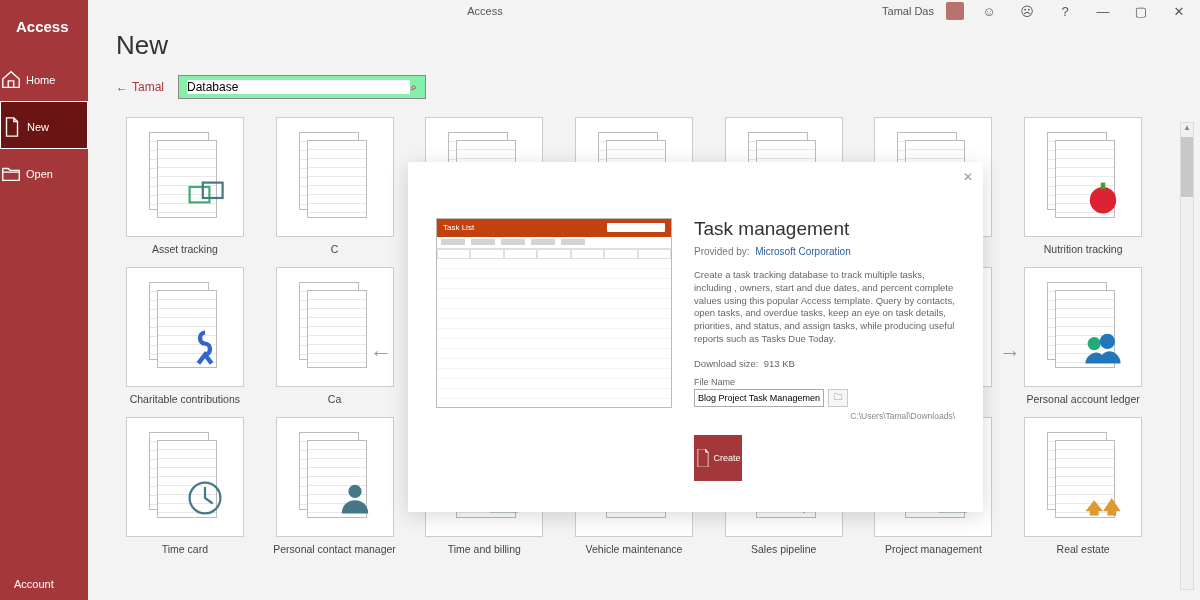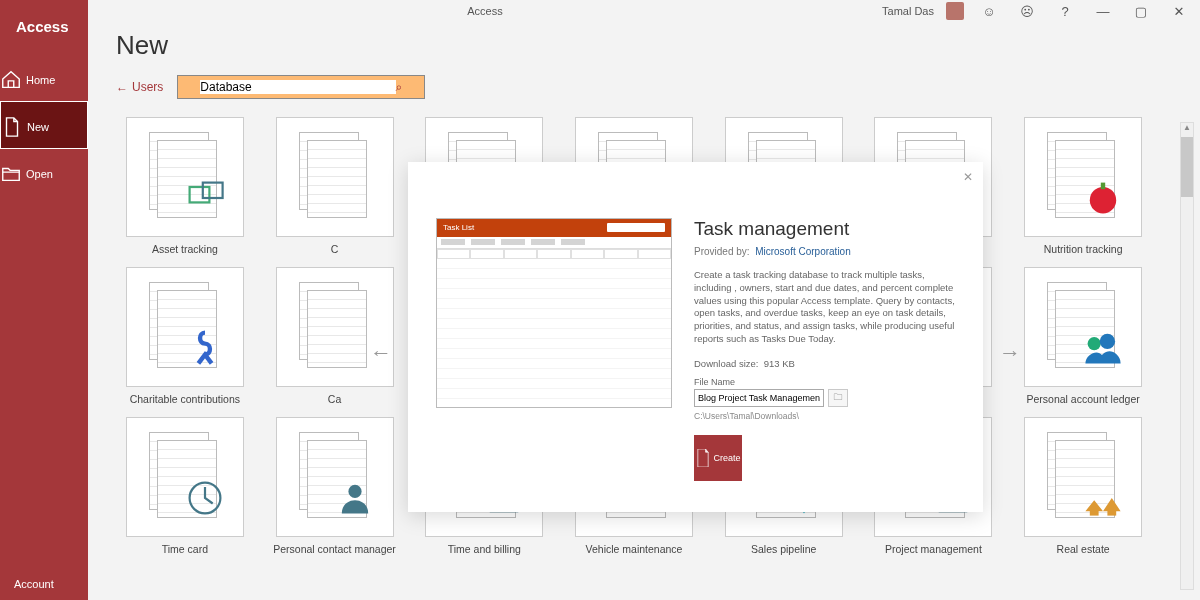--- a/index.html
+++ b/index.html
@@ -14,21 +14,21 @@
 .main { flex: 1; display: flex; flex-direction: column; position: relative; }
 .titlebar { height: 22px; display: flex; align-items: center; font-size: 11px; color: #555; }
 .titlebar .center { flex: 1; text-align: center; }
 .titlebar .right { display: flex; align-items: center; gap: 12px; padding-right: 8px; }
 .tb-btn { width: 26px; text-align: center; font-size: 13px; color: #555; cursor: pointer; }
 .avatar { width: 18px; height: 18px; background: #b8746b; border-radius: 2px; }
 .content { padding: 8px 28px 0; flex: 1; overflow: hidden; position: relative; }
 .page-title { font-size: 26px; font-weight: 300; color: #333; margin-bottom: 14px; }
 .search-row { display: flex; align-items: center; gap: 14px; margin-bottom: 18px; }
 .back { color: #a4373a; font-size: 12px; cursor: pointer; display: flex; align-items: center; gap: 4px; }
-.searchbox { width: 248px; height: 24px; border: 1px solid #888; background: #fdba74; display: flex; align-items: center; padding: 0 22px; font-size: 12px; color: #555; }
+.searchbox { width: 248px; height: 24px; border: 1px solid #888; background: #86efac; display: flex; align-items: center; padding: 0 8px; font-size: 12px; color: #555; }
 .searchbox input { border: 0; outline: 0; flex: 1; font-size: 12px; }
 .search-ico { color: #a4373a; font-size: 12px; }
 .grid { display: grid; grid-template-columns: repeat(7, 1fr); gap: 12px 12px; padding-right: 20px; }
 .tile { display: flex; flex-direction: column; align-items: center; cursor: pointer; }
 .tile-box { width: 118px; height: 120px; border: 1px solid #ccc; background: #fff; display: flex; align-items: center; justify-content: center; position: relative; }
 .doc-bg { width: 60px; height: 78px; border: 1px solid #bbb; background: repeating-linear-gradient(#fff,#fff 8px,#e8e8e8 8px,#e8e8e8 9px); position: absolute; }
 .doc-bg.d1 { top: 14px; left: 22px; }
 .doc-bg.d2 { top: 22px; left: 30px; }
 .tile-ico { position: absolute; bottom: 16px; right: 16px; width: 44px; height: 44px; }
 .tile-label { font-size: 10.5px; color: #444; margin-top: 6px; text-align: center; }
@@ -50,21 +50,21 @@
 .modal-info { flex: 1; font-size: 11px; color: #555; }
 .modal-info h2 { font-size: 19px; font-weight: 400; color: #333; margin-bottom: 6px; }
 .provided { font-size: 10px; color: #777; margin-bottom: 12px; }
 .provided a { color: #2a6099; }
 .modal-info p.desc { font-size: 9.5px; line-height: 1.35; color: #666; margin-bottom: 12px; margin-top: 8px; }
 .dl { font-size: 9.5px; color: #666; margin-bottom: 8px; }
 .fn-label { font-size: 9px; color: #666; margin-bottom: 2px; }
 .fn-row { display: flex; gap: 4px; align-items: center; margin-bottom: 4px; }
 .fn-input { width: 130px; height: 18px; border: 1px solid #aaa; font-size: 9px; padding: 0 3px; }
 .folder-btn { width: 20px; height: 18px; border: 1px solid #c9c9c9; background: #f6f6f6; display: flex; align-items: center; justify-content: center; font-size: 9px; cursor: pointer; }
-.path { font-size: 8.5px; color: #888; margin-bottom: 14px; }
+.path { font-size: 8.5px; color: #888; margin-bottom: 14px; text-align: right; }
 .create-btn { width: 48px; height: 46px; background: #a4373a; color: #fff; display: flex; flex-direction: row; align-items: center; justify-content: center; font-size: 9px; cursor: pointer; gap: 2px; }
 .nav-arrow { position: absolute; top: 50%; width: 26px; height: 26px; color: #999; font-size: 22px; cursor: pointer; display: flex; align-items: center; justify-content: center; }
 .nav-arrow.left { left: -40px; }
 .nav-arrow.right { right: -40px; }
 svg { display: block; }
 </style>
 </head>
 <body>
 
 <div class="sidebar">
@@ -104,21 +104,21 @@
       <span class="tb-btn">▢</span>
       <span class="tb-btn">✕</span>
     </div>
   </div>
 
   <div class="content">
     <div class="page-title">New</div>
     <div class="search-row">
       <div class="back">
         <span>←</span>
-        <span>Users</span>
+        <span>Tamal</span>
       </div>
       <div class="searchbox">
         <input value="Database" style="">
         <span class="search-ico">⌕</span>
       </div>
     </div>
 
     <div class="grid" id="grid">
         <div class="tile">
           <div class="tile-box">

